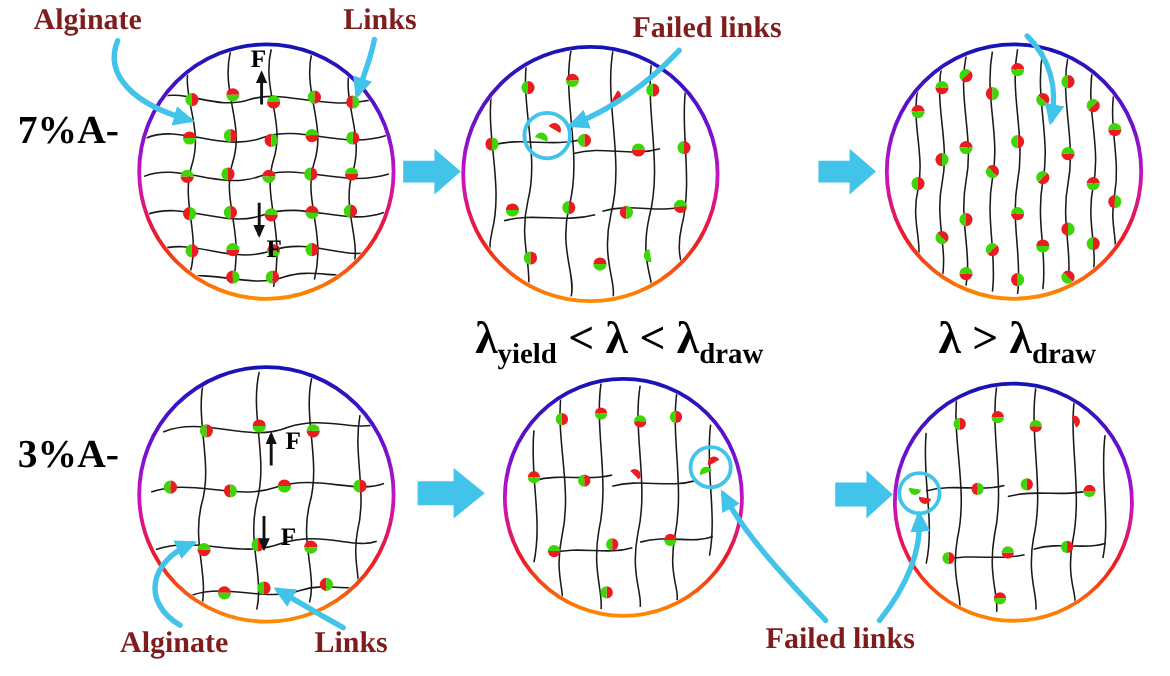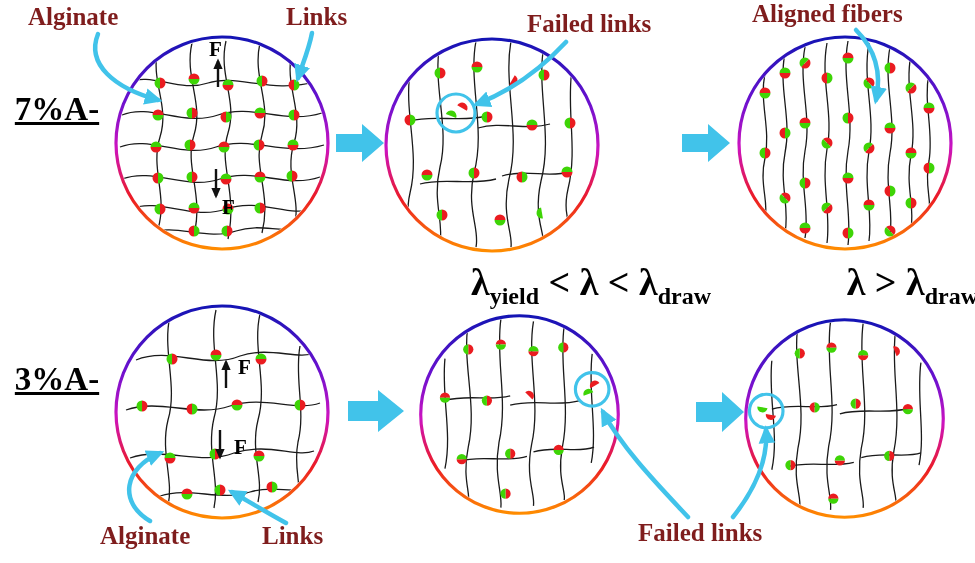--- a/index.html
+++ b/index.html
@@ -1,22 +1,22 @@
 <!DOCTYPE html>
 <html><head>
 <meta charset="utf-8">
 <style>
   * { margin:0; padding:0; box-sizing:border-box; }
   body { background:#ffffff; font-family:"Liberation Serif","DejaVu Serif",serif; }
   .canvas { position:relative; width:975px; height:563px; background:#ffffff; overflow:hidden; }
   svg.net { position:absolute; z-index:1; }
   svg.overlay { position:absolute; left:0; top:0; z-index:2; }
   .annot { position:absolute; z-index:3; font-weight:bold; font-size:25px; color:#7f1d1d; white-space:nowrap; }
-  .sample { position:absolute; z-index:3; font-weight:bold; font-size:33px; color:#000; text-align:center; line-height:47px; width:114px;text-decoration:underline; }
-  .lambda { position:absolute; z-index:3; font-weight:bold; font-size:38px; color:#000; white-space:nowrap; text-align:right; }
+  .sample { position:absolute; z-index:3; font-weight:bold; font-size:33px; color:#000; text-align:center; line-height:47px; width:114px; }
+  .lambda { position:absolute; z-index:3; font-weight:bold; font-size:38px; color:#000; white-space:nowrap; text-align:left; }
   .lambda sub { font-size:24px; font-weight:bold; }
   .ftext { font:bold 21px "Liberation Serif","DejaVu Serif",serif; fill:#000; }
 </style>
 </head>
 <body>
 
 <div class="canvas">
 
   <svg width="0" height="0" style="position:absolute" aria-hidden="true">
     <defs>
@@ -310,21 +310,20 @@
       <path d="M 150,521 C 118,502 124,468 160,453" marker-end="url(#mCyan)" stroke="#41c3ea"></path>
       <path d="M 286,523 C 266,512 246,500 232,492" marker-end="url(#mCyan)" stroke="#41c3ea"></path>
       <path d="M 688,517 C 658,485 622,448 603,412" marker-end="url(#mCyan)" stroke="#41c3ea"></path>
       <path d="M 733,517 C 756,488 768,458 766,430" marker-end="url(#mCyan)" stroke="#41c3ea"></path>
     </g>
   </svg>
 
   <div class="annot" style="left:28px;top:3px">Alginate</div>
   <div class="annot" style="left:286px;top:3px">Links</div>
   <div class="annot" style="left:527px;top:10px">Failed links</div>
-  <div class="annot" style="left:752px;top:0px">Aligned fibers</div>
 
   <div class="sample" style="left:0px;top:86px">
     <div>7%A-</div>
   </div>
   <div class="sample" style="left:0px;top:356px">
     <div>3%A-</div>
   </div>
 
   <div class="lambda" style="left:396px;top:260px;width:315px">
     <span>λ</span><sub>yield</sub>

